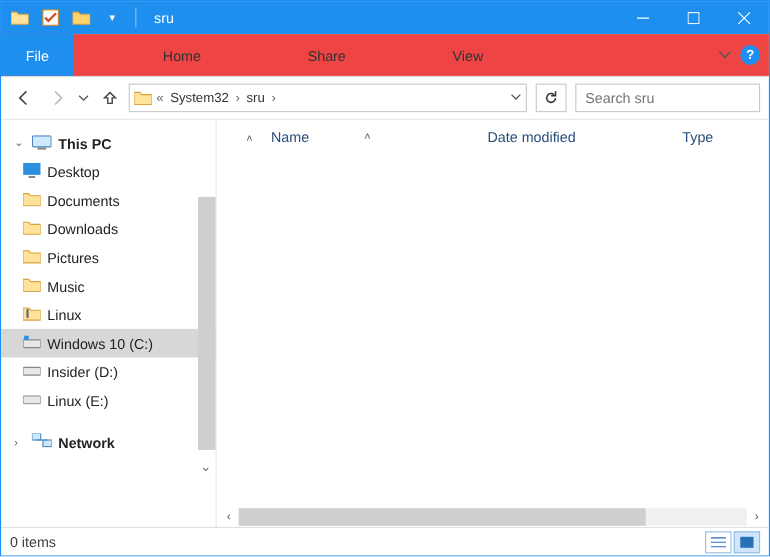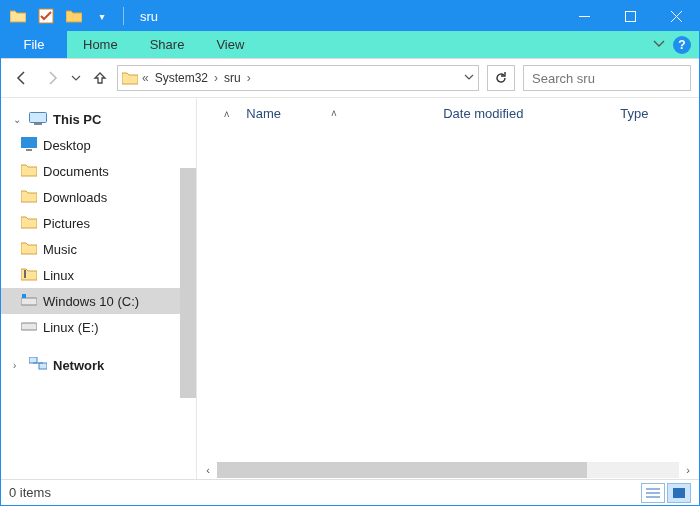--- a/index.html
+++ b/index.html
@@ -10,23 +10,23 @@
   .titlebar { height:30px; background:#1f8fef; display:flex; align-items:center; color:#fff; }
   .tb-left { display:flex; align-items:center; padding-left:6px; gap:6px; }
   .qat { width:22px; height:22px; display:flex; align-items:center; justify-content:center; }
   .tb-title { margin-left:6px; font-size:13px; }
   .tb-sep { width:1px; height:18px; background:rgba(255,255,255,0.45); margin:0 4px; }
   .tb-right { margin-left:auto; display:flex; }
   .win-btn { width:46px; height:30px; display:flex; align-items:center; justify-content:center; }
   .win-btn svg { stroke:#fff; }
 
   
-  .ribbon { height:28px; background:#5eead4; display:flex; align-items:stretch; border-bottom:1px solid #d9d9d9; }
+  .ribbon { height:39px; background:#ef4444; display:flex; align-items:stretch; border-bottom:1px solid #d9d9d9;gap:32px; }
   .file-tab { width:66px; background:#1f8fef; color:#fff; display:flex; align-items:center; justify-content:center; font-size:13px; }
-  .rtab { padding:0 16px; display:flex; align-items:center; color:#333; font-size:13px; }
+  .rtab { padding:0 16px; display:flex; align-items:center; color:#333; font-size:13px;margin-left:33px; }
   .ribbon-right { margin-left:auto; display:flex; align-items:center; padding-right:8px; gap:8px; }
   .help-circle { width:18px; height:18px; border-radius:50%; background:#1f8fef; color:#fff; display:flex; align-items:center; justify-content:center; font-size:12px; font-weight:bold; }
 
   
   .toolbar { height:38px; display:flex; align-items:center; padding:0 8px; gap:4px; }
   .nav-btn { width:26px; height:26px; display:flex; align-items:center; justify-content:center; color:#555; }
   .nav-btn.disabled { color:#bbb; }
   .addrbox { flex:1; height:26px; border:1px solid #c7c7c7; display:flex; align-items:center; padding:0 4px; gap:4px; min-width:0; }
   .crumb { color:#333; padding:0 2px; white-space:nowrap; }
   .crumb-sep { color:#666; }
@@ -246,20 +246,26 @@
         <span><svg width="16" height="12">
               <rect x="0" y="4" width="16" height="7" rx="1" fill="#e8e8e8" stroke="#888"></rect>
               <rect x="1" y="0" width="4" height="4" fill="#1f8fef"></rect>
             </svg></span>
         <span class="lbl">Windows 10 (C:)</span>
       </div>
       <div class="tree-item child">
         <span><svg width="16" height="10">
               <rect x="0" y="2" width="16" height="7" rx="1" fill="#e8e8e8" stroke="#888"></rect>
             </svg></span>
+        <span class="lbl">Insider (D:)</span>
+      </div>
+      <div class="tree-item child">
+        <span><svg width="16" height="10">
+              <rect x="0" y="2" width="16" height="7" rx="1" fill="#e8e8e8" stroke="#888"></rect>
+            </svg></span>
         <span class="lbl">Linux (E:)</span>
       </div>
 
       <div class="tree-spacer"></div>
 
       <div class="tree-item root">
         <span class="exp">›</span>
         <span><svg width="18" height="14">
               <rect x="0" y="0" width="8" height="6" fill="#cfe8fe" stroke="#4a87bf"></rect>
               <rect x="10" y="6" width="8" height="6" fill="#cfe8fe" stroke="#4a87bf"></rect>

